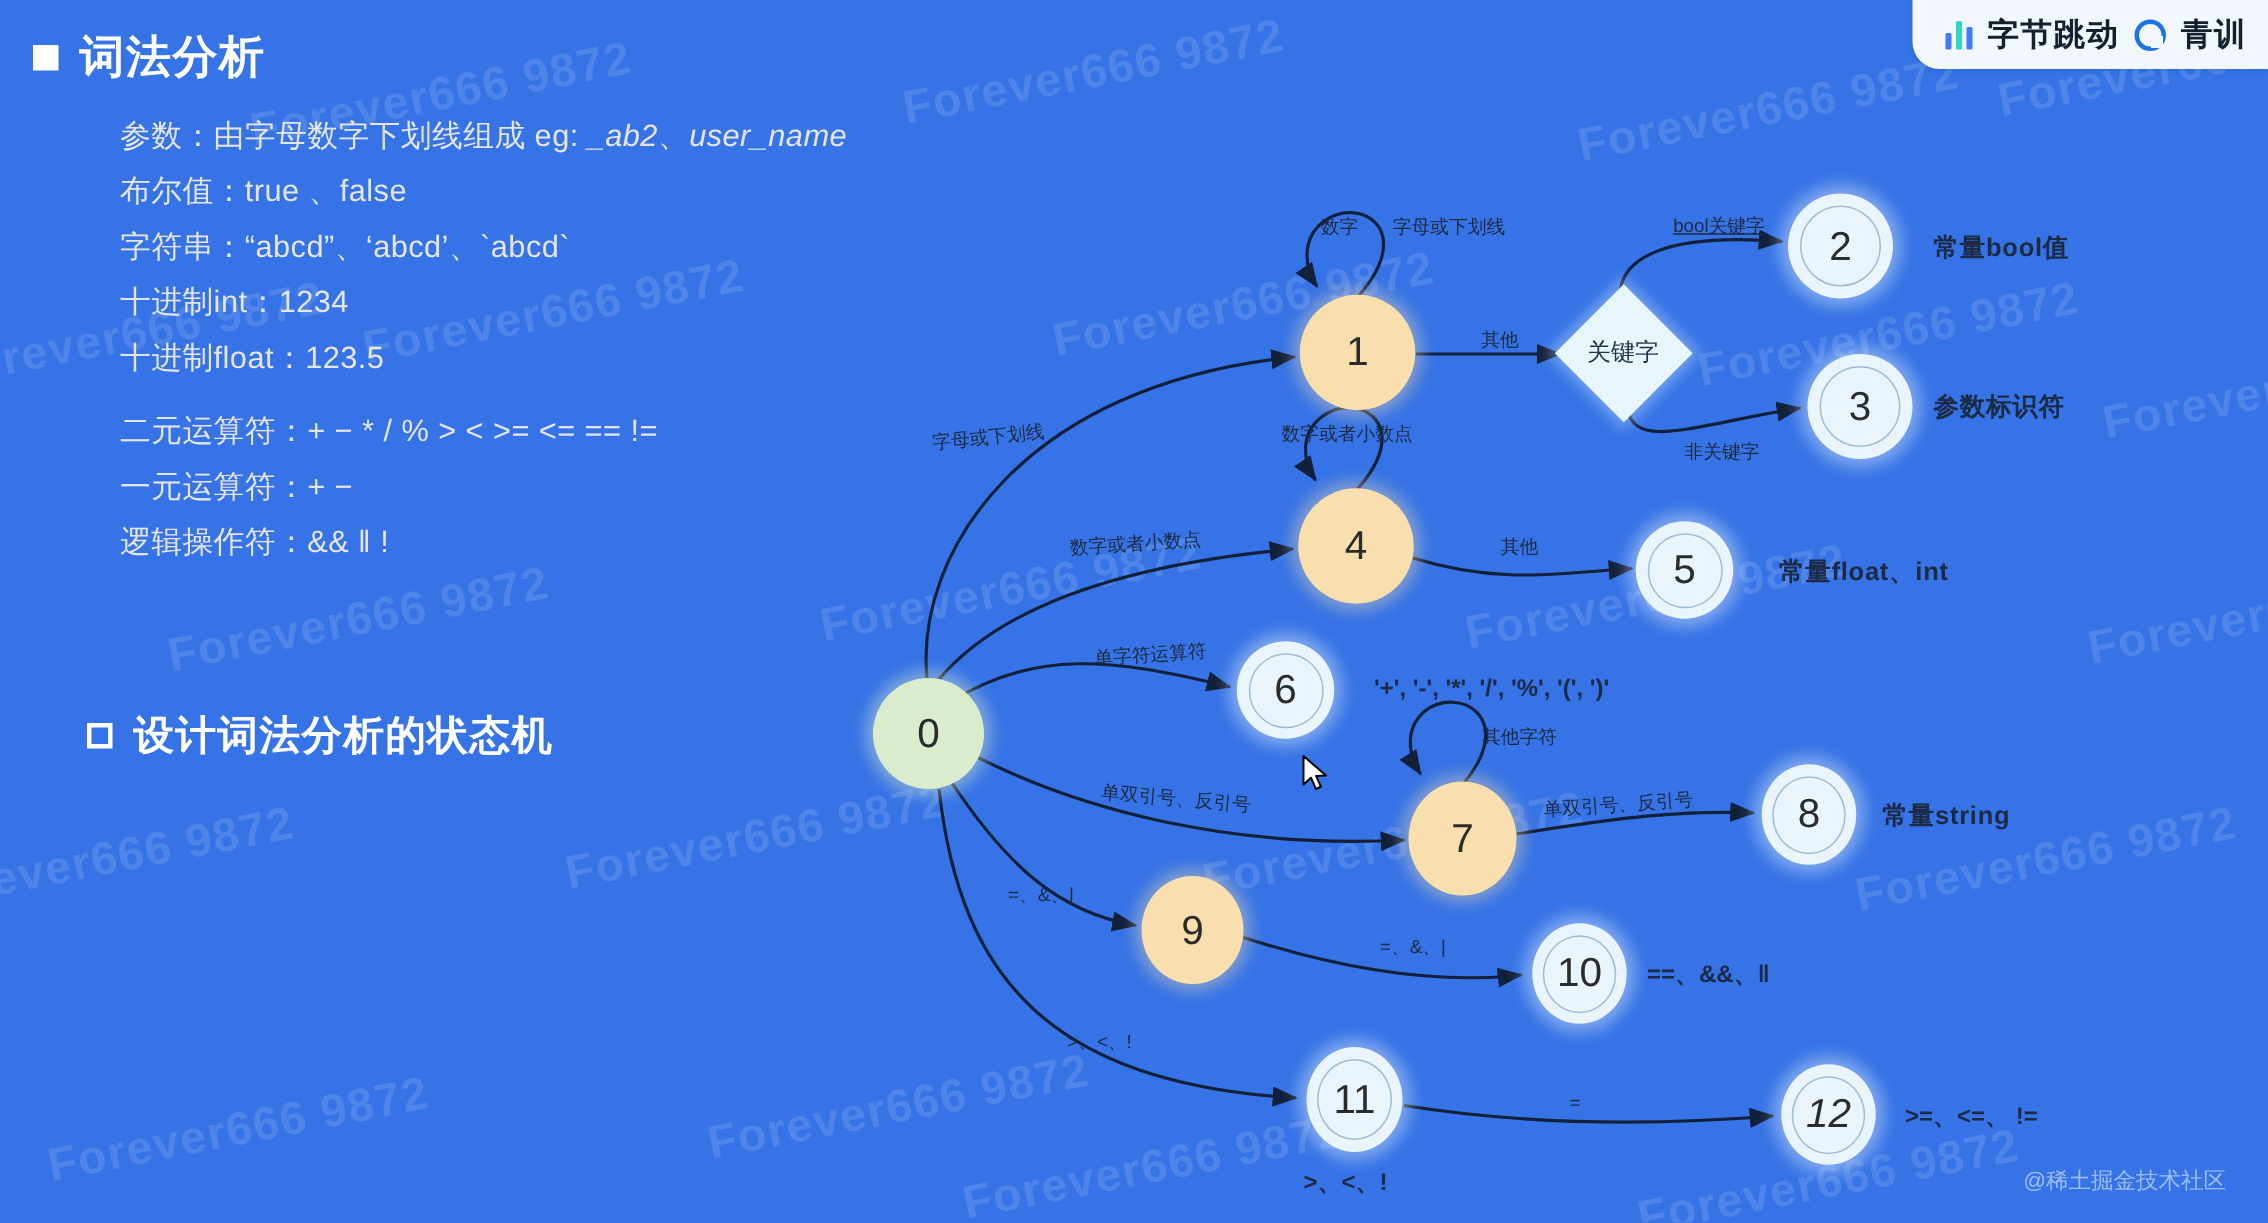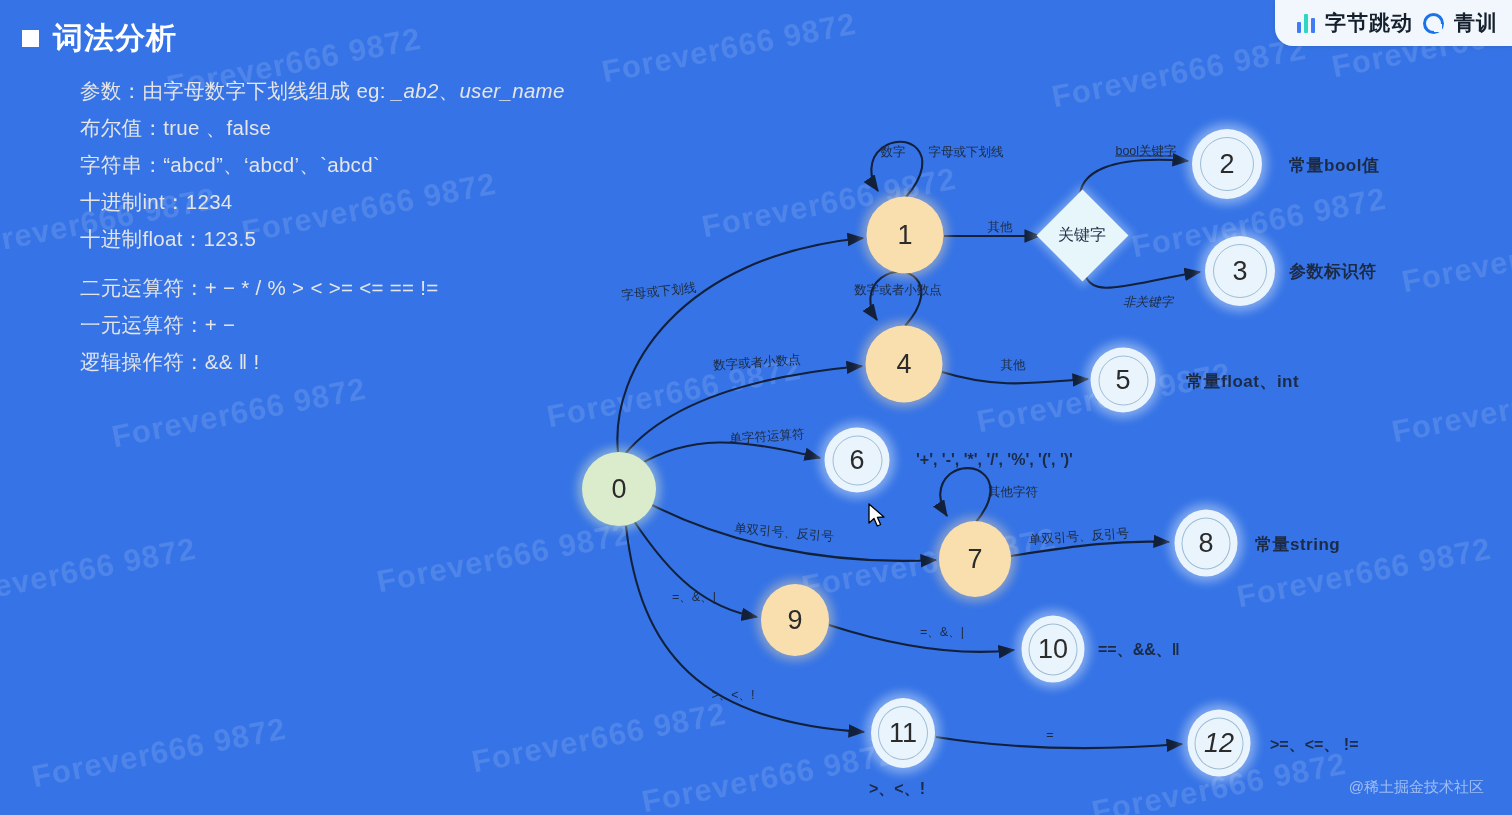--- a/index.html
+++ b/index.html
@@ -169,20 +169,24 @@
       <div class="spec-line">布尔值：true 、false</div>
       <div class="spec-line">字符串：“abcd”、‘abcd’、`abcd`</div>
       <div class="spec-line">十进制int：1234</div>
       <div class="spec-line">十进制float：123.5</div>
       <div class="spacer"></div>
       <div class="spec-line">二元运算符：+ −  *  /  %  &gt;  &lt;  &gt;=  &lt;= == !=</div>
       <div class="spec-line">一元运算符：+ −</div>
       <div class="spec-line">逻辑操作符：&amp;&amp;  ‖  !</div>
     </div>
 
+    <div id="title-2" class="head-row">
+      <span class="sq-hollow"></span>
+      <span class="h-title">设计词法分析的状态机</span>
+    </div>
   </div>
 
   <div id="diagram">
     <svg id="edges" viewBox="0 0 1512 815">
       <defs>
         <marker id="ah" markerWidth="9" markerHeight="9" refX="7.4" refY="3.2" orient="auto" markerUnits="strokeWidth">
           <path d="M0,0 L8,3.2 L0,6.4 z" fill="#12203a"></path>
         </marker>
       </defs>
       <g fill="none" stroke="#12203a" stroke-width="2.1" marker-end="url(#ah)">
@@ -318,21 +322,21 @@
           <span class="num">12</span>
         </div>
       </div>
     </div>
 
     <div class="elabel rot-b" style="left:659px;top:292px;">字母或下划线</div>
     <div class="elabel" style="left:893px;top:152px;">数字</div>
     <div class="elabel" style="left:966px;top:152px;">字母或下划线</div>
     <div class="elabel" style="left:1000px;top:227px;">其他</div>
     <div class="elabel" style="left:1146px;top:151px;text-decoration:underline;">bool关键字</div>
-    <div class="elabel" style="left:1148px;top:302px;font-style:italic;">非关键字</div>
+    <div class="elabel" style="left:1148px;top:302px;">非关键字</div>
     <div class="elabel rot-a" style="left:757px;top:363px;">数字或者小数点</div>
     <div class="elabel" style="left:898px;top:290px;">数字或者小数点</div>
     <div class="elabel" style="left:1013px;top:365px;">其他</div>
     <div class="elabel rot-a" style="left:767px;top:437px;">单字符运算符</div>
     <div class="elabel rot-c" style="left:784px;top:533px;">单双引号、反引号</div>
     <div class="elabel" style="left:1013px;top:492px;">其他字符</div>
     <div class="elabel rot-a" style="left:1079px;top:537px;">单双引号、反引号</div>
     <div class="elabel" style="left:694px;top:597px;">=、&amp;、|</div>
     <div class="elabel" style="left:942px;top:632px;">=、&amp;、|</div>
     <div class="elabel" style="left:733px;top:695px;">&gt;、&lt;、!</div>

